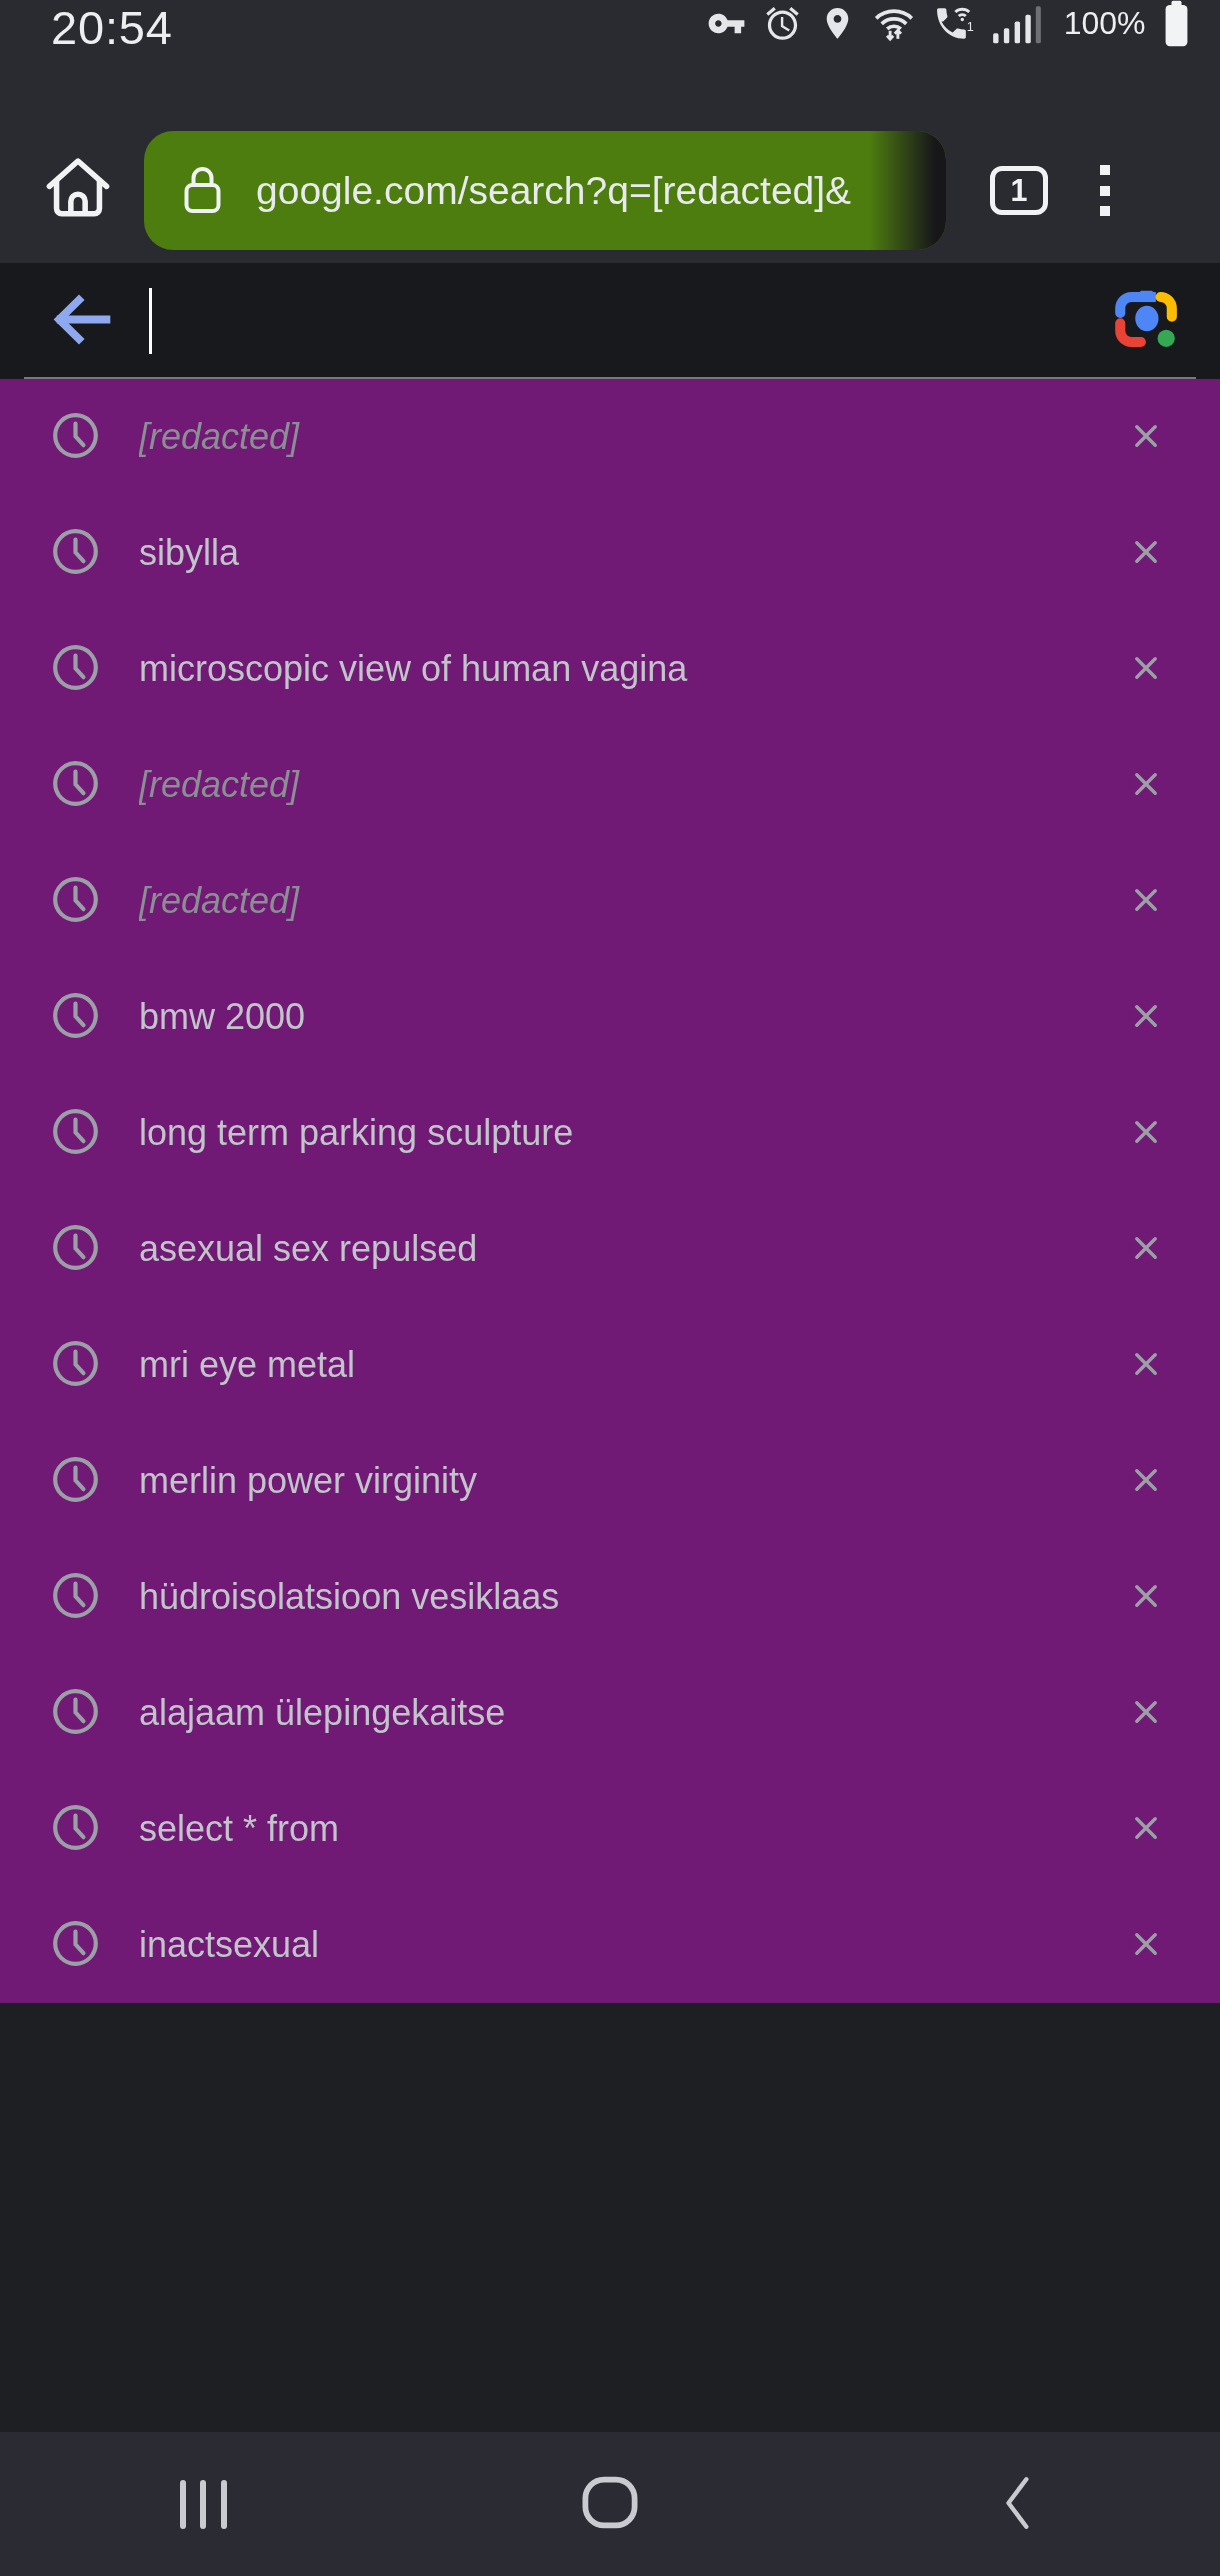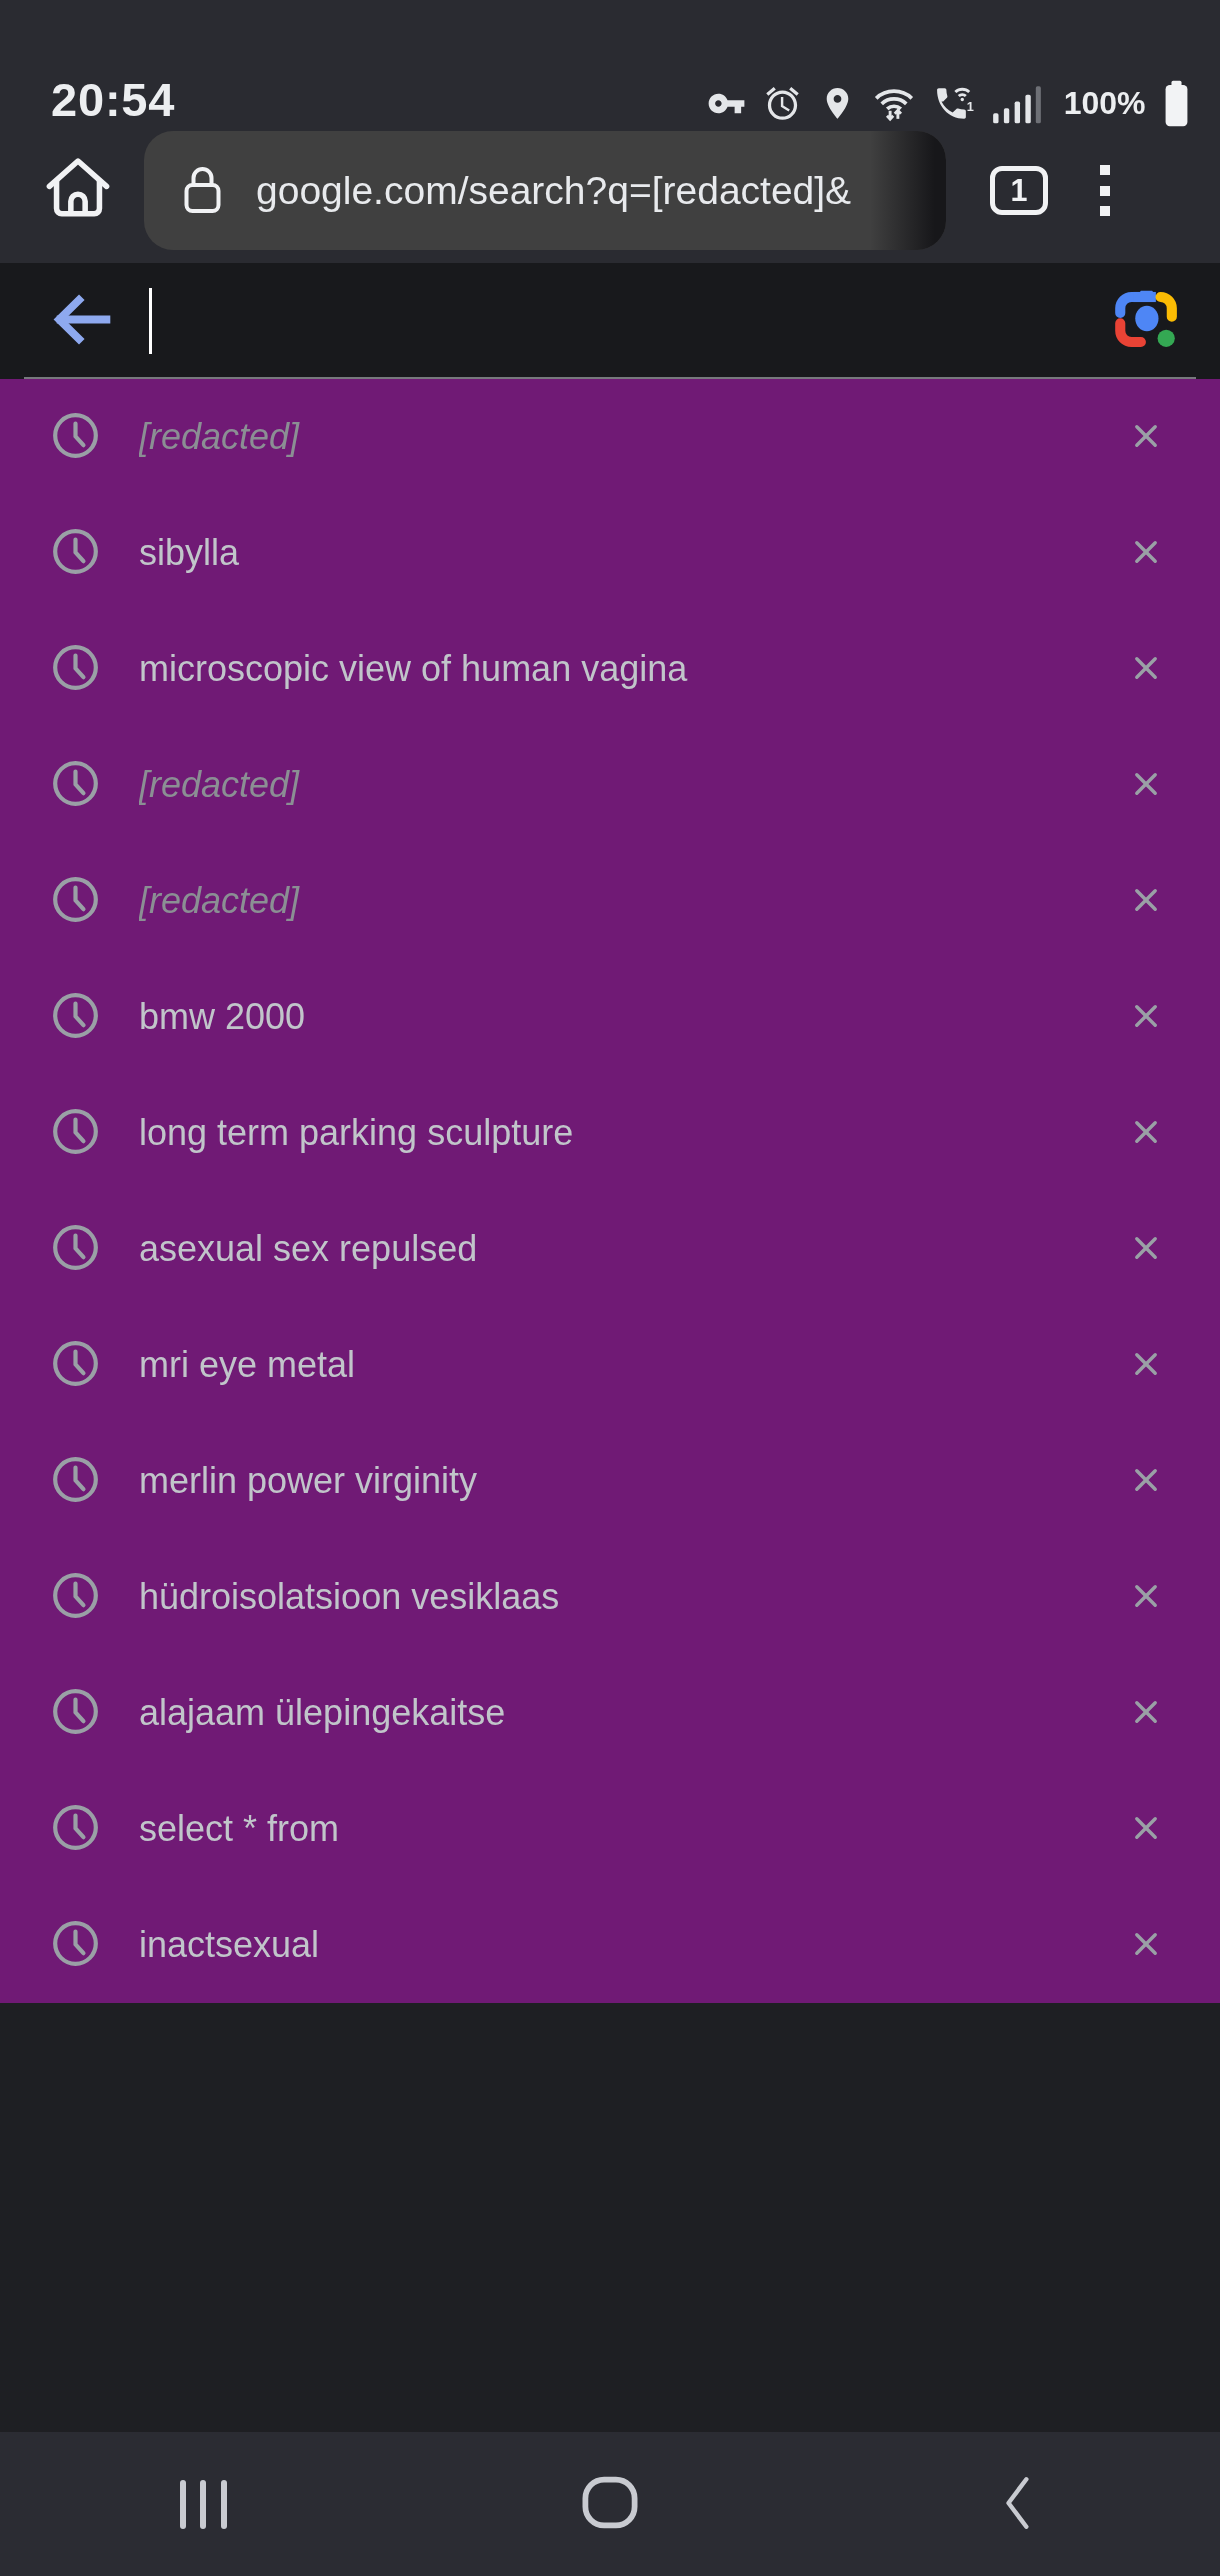--- a/index.html
+++ b/index.html
@@ -2,29 +2,29 @@
 <html style="font-size:13.6px"><head>
 <meta charset="utf-8">
 <style>
   * { margin:0; padding:0; box-sizing:border-box; }
   html,body { width:1220px; height:2576px; }
   body { font-family:"Liberation Sans", sans-serif; background:#1e1f23; }
   #app { width:1220px; height:2576px; display:flex; flex-direction:column; overflow:hidden; }
 
   
   .top-surface { background:#2a2b31; flex:0 0 263px; }
-  .status-bar { height:127px; display:flex; align-items:flex-end; padding:0 30.5px 0 51px;font-weight:bold; }
+  .status-bar { height:127px; display:flex; align-items:flex-start; padding:0 30.5px 0 51px; }
   .status-time { color:#eceef0; font-size:47px; letter-spacing:0.8px; }
   .status-right { margin-left:auto; display:flex; align-items:center; gap:17px; }
   .status-right svg { display:block; }
   .battery-pct { color:#eceef0; font-size:32px; margin-left:5.1px; }
 
   .toolbar { height:136px; display:flex; align-items:center; padding:0 34px 8.5px 39px; }
   .home-btn { flex:0 0 auto; margin-right:27px; }
-  .url-pill { position:relative; width:802px; height:119px; background:#404040; border-radius:29px;
+  .url-pill { position:relative; width:802px; height:119px; background:#4d7c0f; border-radius:29px;
               display:flex; align-items:center; padding:0 34px; overflow:hidden; }
   .url-pill::after { content:""; position:absolute; right:0; top:0; width:76px; height:100%;
               background:linear-gradient(to right, rgba(23,23,26,0), #17171a 85%); }
   .url-text { color:#e8eaed; font-size:39px; white-space:nowrap; overflow:hidden; margin-left:29px; }
   .tab-btn { margin-left:44px; width:58px; height:49px; border:5.1px solid #f1f2f4; border-radius:12px;
              display:flex; align-items:center; justify-content:center; }
   .tab-count { color:#f1f2f4; font-size:30.5px; font-weight:bold; }
   .menu-btn { margin-left:47px; display:flex; flex-direction:column; gap:10.2px; padding:5.1px; }
   .menu-btn i { width:10.2px; height:10.2px; background:#f1f2f4; display:block; }
 

